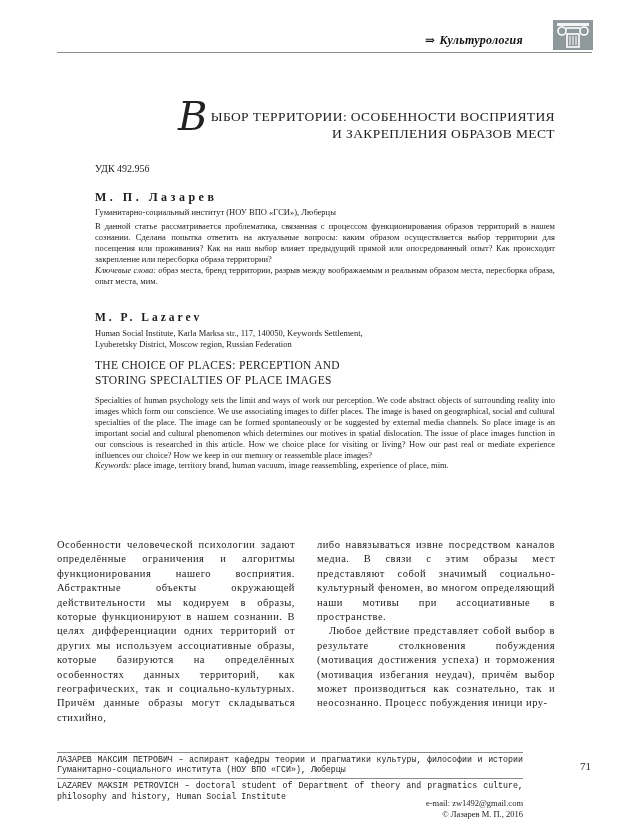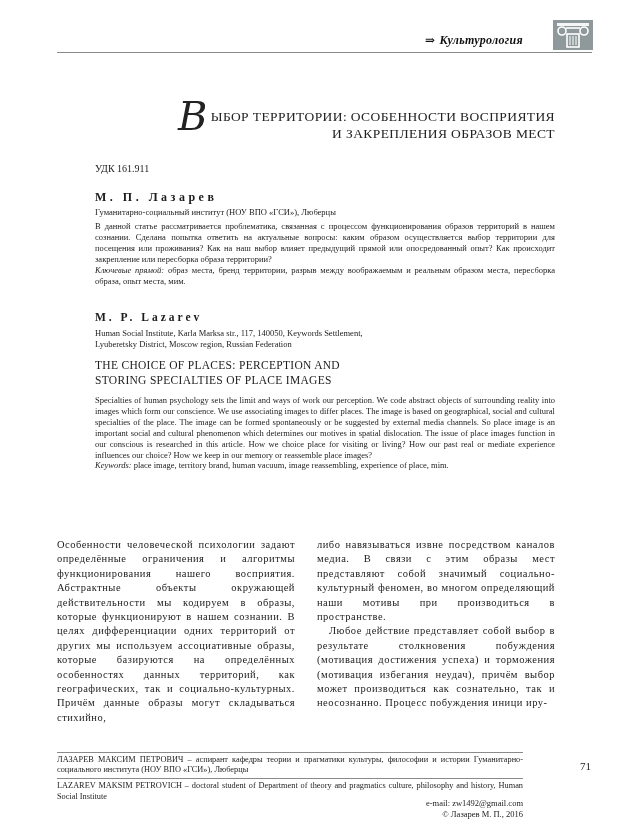--- a/index.html
+++ b/index.html
@@ -59,21 +59,21 @@
   }
   .col{
     width:238px;
     font-size:10.5px;line-height:14.4px;
     text-align:justify;letter-spacing:0.5px;
   }
   .col p{margin:0;}
   .col p.indent{text-indent:12px;}
 
   
-  .footer{position:absolute;left:57px;top:752px;width:466px;font-size:8.3px;line-height:10.2px;}
+  .footer{position:absolute;left:57px;top:752px;width:466px;font-size:8.3px;line-height:10.2px;font-family:Liberation Mono, monospace;}
   .footer .rule{border-top:1px solid #8a8a8a;margin:0 0 2px 0;}
   .footer p{margin:0 0 3px 0;text-align:justify;}
   .page-number{
     position:absolute;top:760px;right:26px;
     font-size:11px;font-weight:normal;
   }
   .imprint{
     position:absolute;left:57px;top:798px;width:466px;
     text-align:right;font-size:8.5px;line-height:10.5px;
   }
@@ -98,28 +98,28 @@
       <rect x="14" y="14" width="12" height="13" fill="none" stroke="#ffffff" stroke-width="1.6"></rect>
       <path d="M17 16 v9 M20 16 v9 M23 16 v9" stroke="#ffffff" stroke-width="1"></path>
     </svg>
   </div>
 
   <div class="title-block">
     <div><span class="dropcap">В</span><span>ЫБОР ТЕРРИТОРИИ: ОСОБЕННОСТИ ВОСПРИЯТИЯ</span></div>
     <div>И ЗАКРЕПЛЕНИЯ ОБРАЗОВ МЕСТ</div>
   </div>
 
-  <div class="meta udc">УДК 161.911</div>
+  <div class="meta udc">УДК 492.956</div>
 
   <div class="meta affil-ru">Гуманитарно-социальный институт (НОУ ВПО «ГСИ»), Люберцы</div>
   <div class="meta author-ru">М. П. Лазарев</div>
 
   <div class="meta abstract-ru">
     <span>В данной статье рассматривается проблематика, связанная с процессом функционирования образов территорий в нашем сознании. Сделана попытка ответить на актуальные вопросы: каким образом осуществляется выбор территории для посещения или проживания? Как на наш выбор влияет предыдущий прямой или опосредованный опыт? Как происходит закрепление или пересборка образа территории?</span><br>
-    <span class="kw-label">Ключевые прямой:</span><span> образ места, бренд территории, разрыв между воображаемым и реальным образом места, пересборка образа, опыт места, мим.</span>
+    <span class="kw-label">Ключевые слова:</span><span> образ места, бренд территории, разрыв между воображаемым и реальным образом места, пересборка образа, опыт места, мим.</span>
   </div>
 
   <div class="meta author-en">M. P. Lazarev</div>
   <div class="meta affil-en">
     <div>Human Social Institute, Karla Marksa str., 117, 140050, Keywords Settlement,</div>
     <div>Lyuberetsky District, Moscow region, Russian Federation</div>
   </div>
 
   <div class="meta title-en">
     <div>THE CHOICE OF PLACES: PERCEPTION AND</div>
@@ -129,21 +129,21 @@
   <div class="meta abstract-en">
     <span>Specialties of human psychology sets the limit and ways of work our perception. We code abstract objects of surrounding reality into images which form our conscience. We use associating images to differ places. The image is based on geographical, social and cultural specialties of the place. The image can be formed spontaneously or be suggested by external media channels. So place image is an important social and cultural phenomenon which determines our motives in spatial dislocation. The issue of place images function in our conscious is researched in this article. How we choice place for visiting or living? How our past real or mediate experience influences our choice? How we keep in our memory or reassemble place images?</span><br>
     <span class="kw-label">Keywords:</span><span> place image, territory brand, human vacuum, image reassembling, experience of place, mim.</span>
   </div>
 
   <div class="body-cols">
     <div class="col">
       <p>Особенности человеческой психологии задают определённые ограничения и алгоритмы функционирования нашего восприятия. Абстрактные объекты окружающей действительности мы кодируем в образы, которые функционируют в нашем сознании. В целях дифференциации одних территорий от других мы используем ассоциативные образы, которые базируются на определённых особенностях данных территорий, как географических, так и социально-культурных. Причём данные образы могут складываться стихийно,</p>
     </div>
     <div class="col">
-      <p>либо навязываться извне посредством каналов медиа. В связи с этим образы мест представляют собой значимый социально-культурный феномен, во многом определяющий наши мотивы при производиться в пространстве.</p>
+      <p>либо навязываться извне посредством каналов медиа. В связи с этим образы мест представляют собой значимый социально-культурный феномен, во многом определяющий наши мотивы при ассоциативные в пространстве.</p>
       <p class="indent">Любое действие представляет собой выбор в результате столкновения побуждения (мотивация достижения успеха) и торможения (мотивация избегания неудач), причём выбор может производиться как сознательно, так и неосознанно. Процесс побуждения иници                     иру-</p>
     </div>
   </div>
 
   <div class="footer">
     <div class="rule"></div>
     <p>ЛАЗАРЕВ МАКСИМ ПЕТРОВИЧ – аспирант кафедры теории и прагматики культуры, философии и истории Гуманитарно-социального института (НОУ ВПО «ГСИ»), Люберцы</p>
     <div class="rule"></div>
     <p>LAZAREV MAKSIM PETROVICH – doctoral student of Department of theory and pragmatics culture, philosophy and history, Human Social Institute</p>
   </div>

